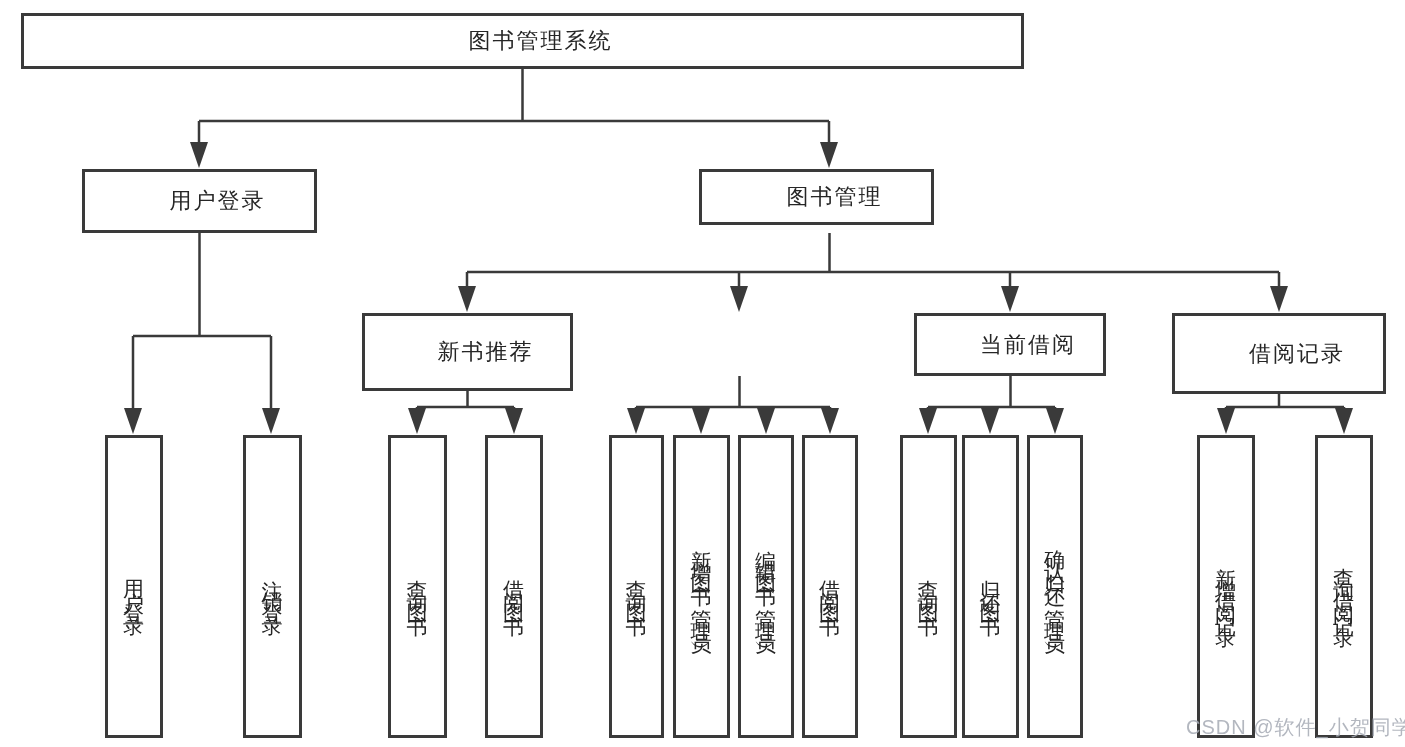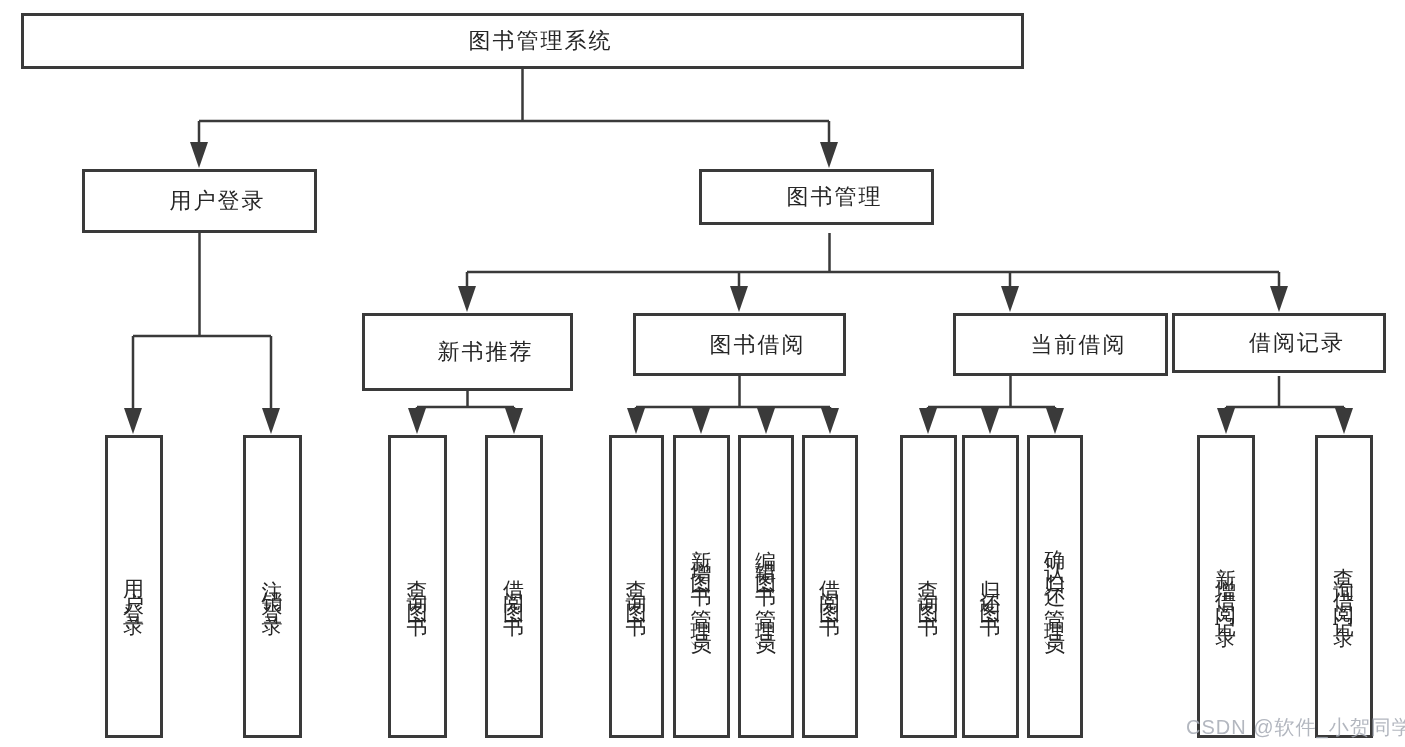--- a/index.html
+++ b/index.html
@@ -100,23 +100,22 @@
       <polygon points="1335,408 1353,408 1344,434"></polygon>
     </g>
   </svg>
 
   <div class="node" style="left:21px; top:13px; width:1003px; height:56px;">图书管理系统</div>
 
   <div class="node" style="left:82px; top:169px; width:235px; height:64px;">用户登录</div>
   <div class="node" style="left:699px; top:169px; width:235px; height:56px;">图书管理</div>
 
   <div class="node" style="left:362px; top:313px; width:211px; height:78px;">新书推荐</div>
-  <div class="node" style="left:633px; top:313px; width:213px; height:63px;">图书借阅</div>
-  <div class="node" style="left:953px; top:313px; width:215px; height:63px;">当前借阅</div>
-  <div class="node" style="left:1172px; top:313px; width:214px; height:60px;">借阅记录</div>
+  <div class="node" style="left:914px; top:313px; width:192px; height:63px;">当前借阅</div>
+  <div class="node" style="left:1172px; top:313px; width:214px; height:81px;">借阅记录</div>
 
   <div class="leaf" style="left:105px; width:58px;">
     <span>用户登录</span>
   </div>
   <div class="leaf" style="left:243px; width:59px;">
     <span>注销登录</span>
   </div>
 
   <div class="leaf" style="left:388px; width:59px;">
     <span>查询图书</span>

